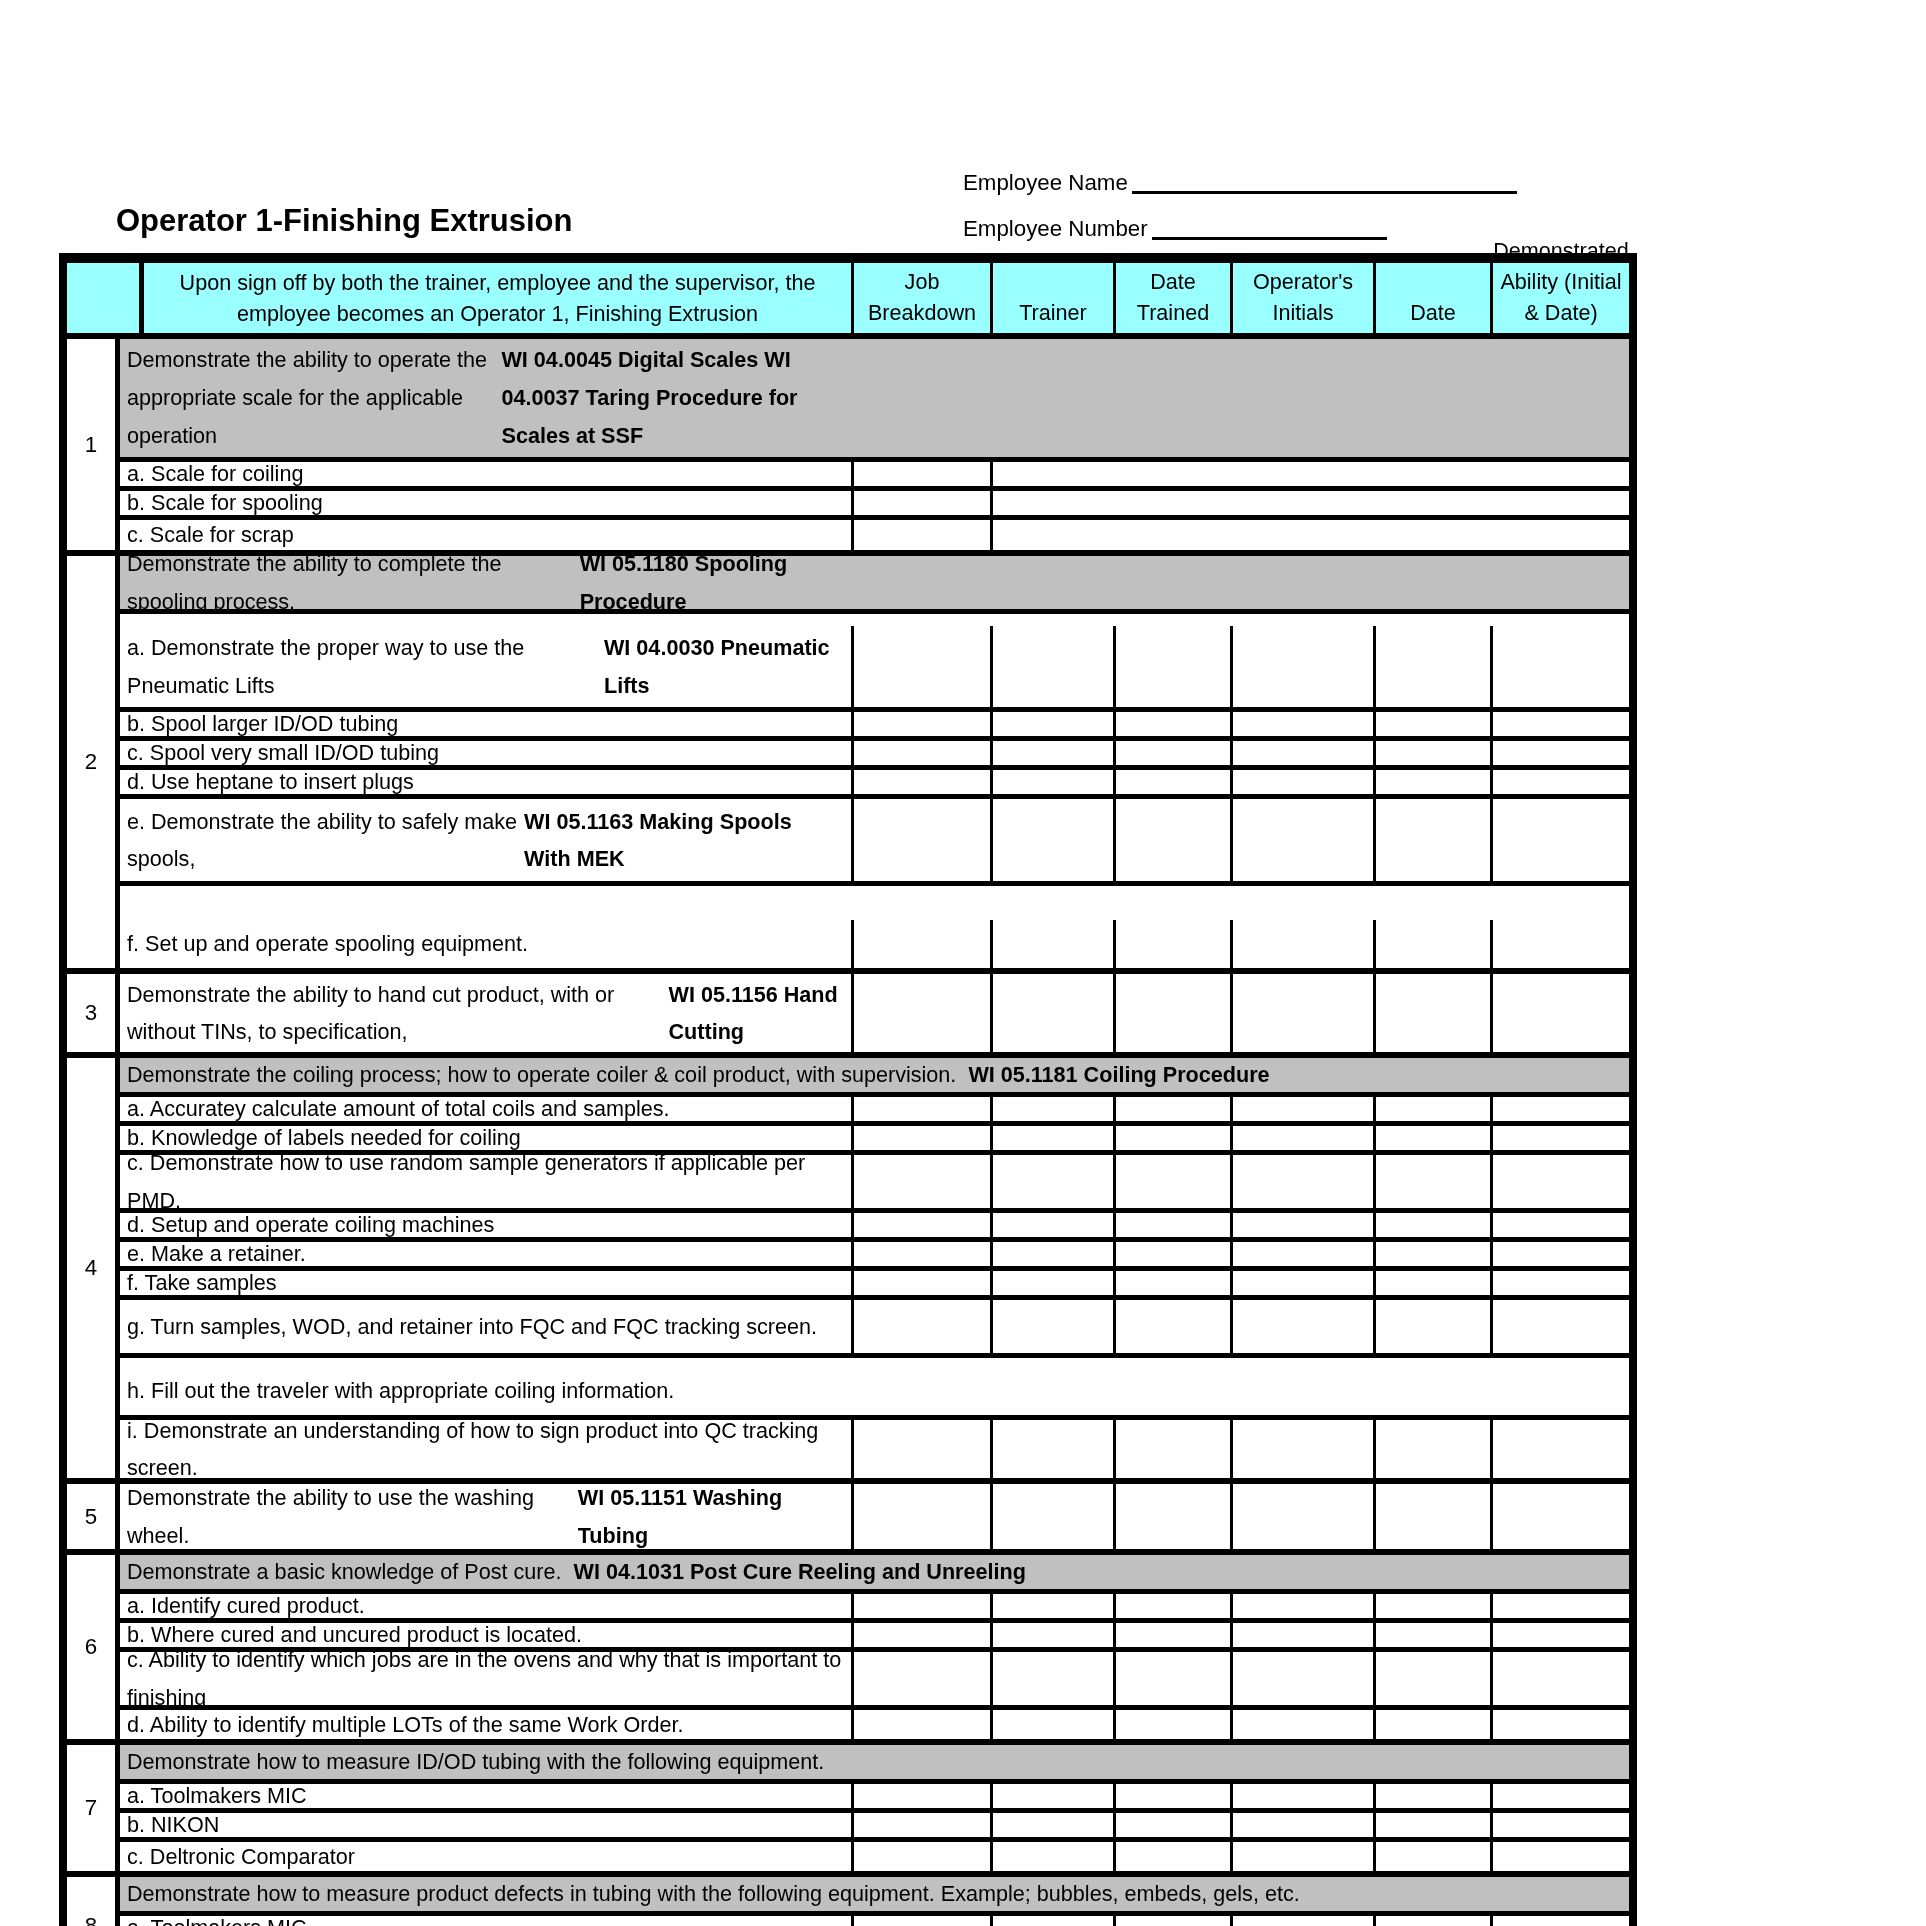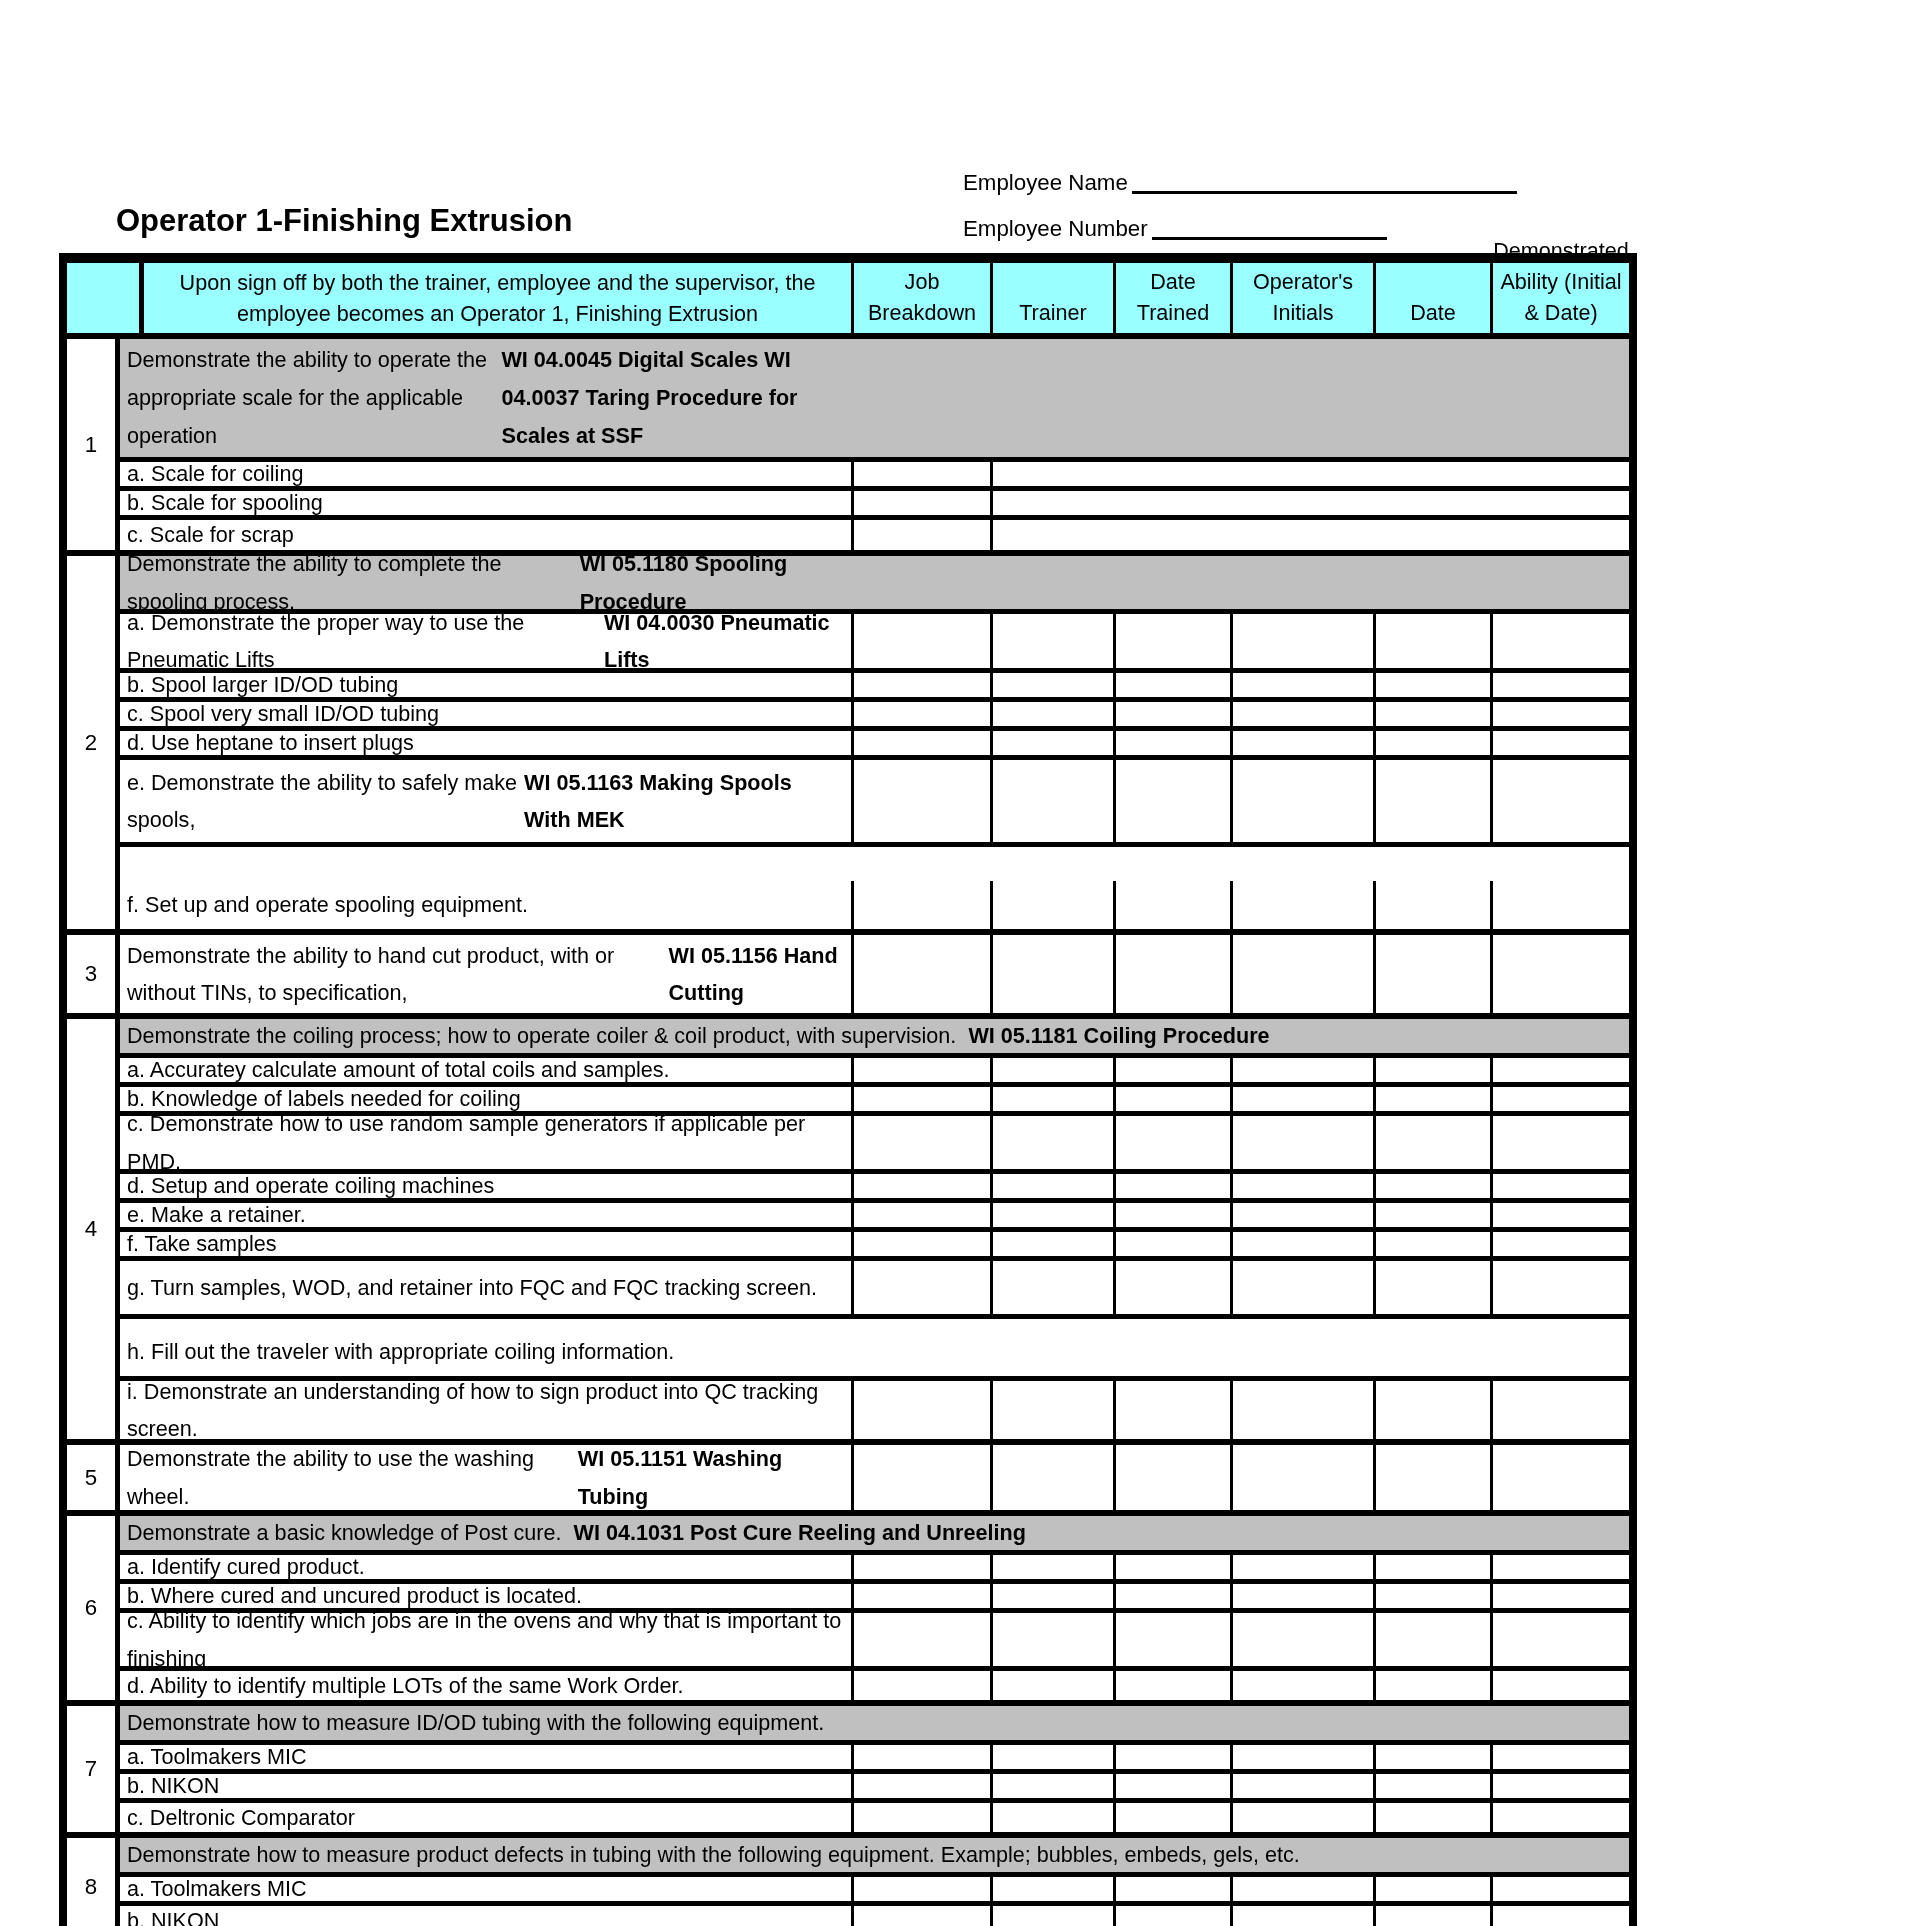--- a/index.html
+++ b/index.html
@@ -116,21 +116,21 @@
       </div>
       <div class="section">
         <div class="num">2</div>
         <div class="rows">
           <div class="row gray" style="height: 58px;">
             <div class="gtext desc-width">
               <span>Demonstrate the ability to complete the spooling process. </span>
               <b>WI 05.1180 Spooling Procedure</b>
             </div>
           </div>
-          <div class="row" style="height: 59px;">
+          <div class="row" style="height: 86px; margin-top: 12px;">
             <div class="desc">
               <span>a. Demonstrate the proper way to use the Pneumatic Lifts </span>
               <b>WI 04.0030  Pneumatic Lifts</b>
             </div>
             <div class="cell co-job empty"></div>
             <div class="cell co-trainer empty"></div>
             <div class="cell co-datet empty"></div>
             <div class="cell co-opin empty"></div>
             <div class="cell co-date empty"></div>
             <div class="cell co-demo empty"></div>

